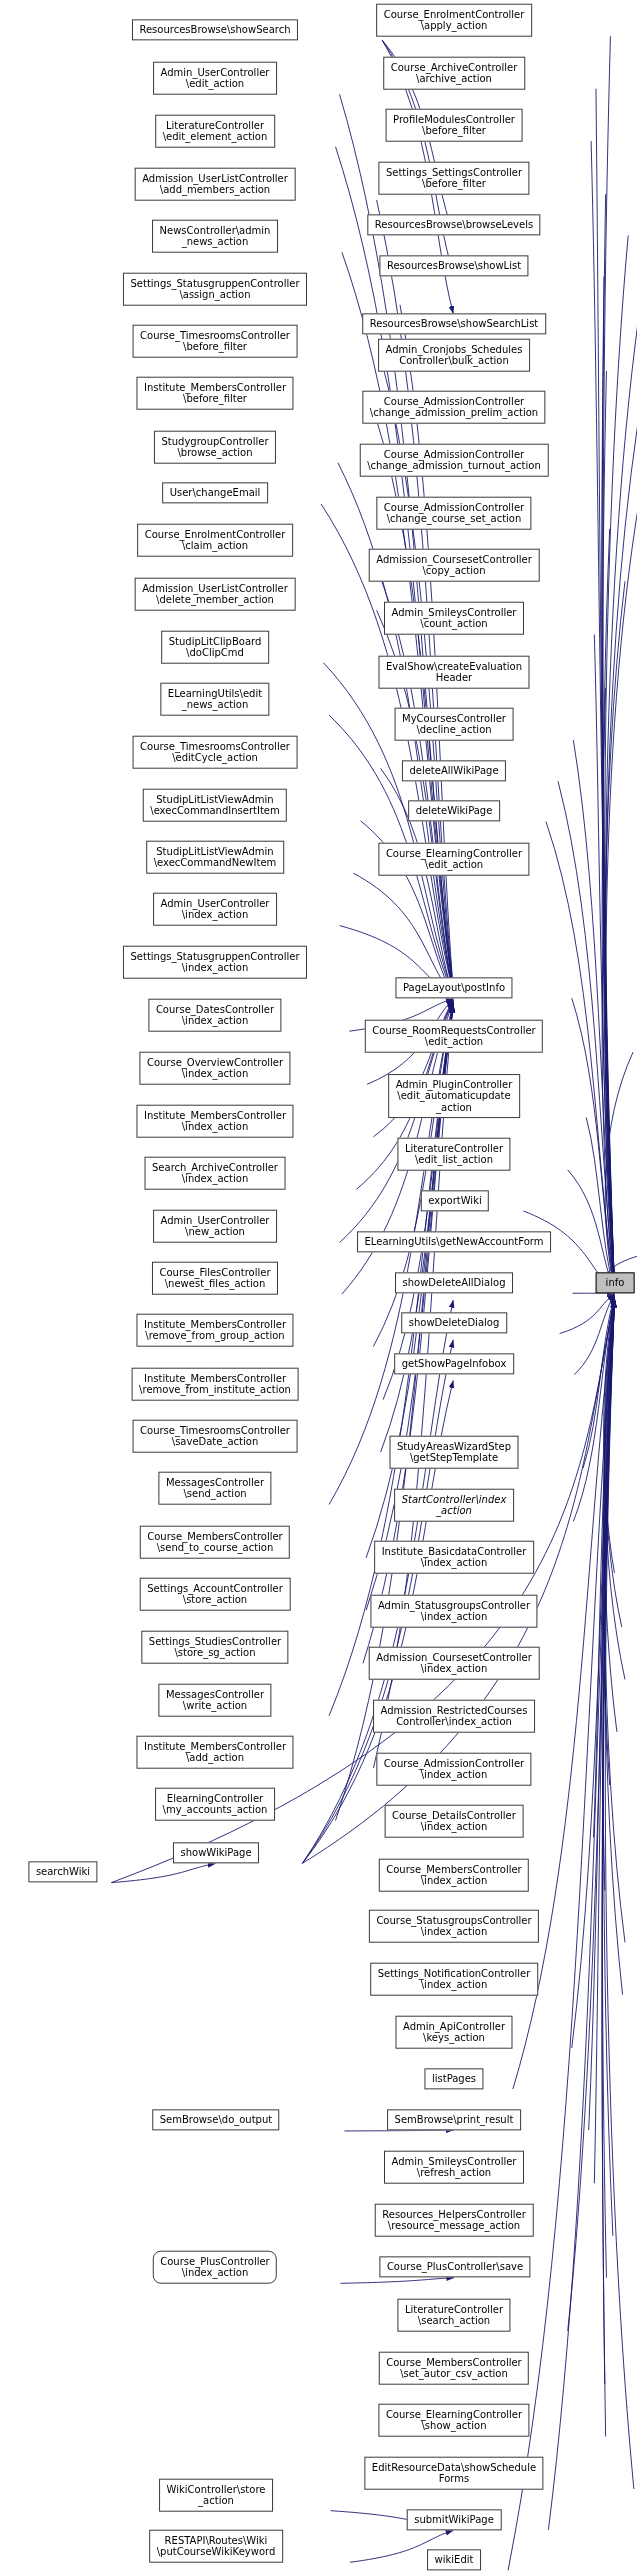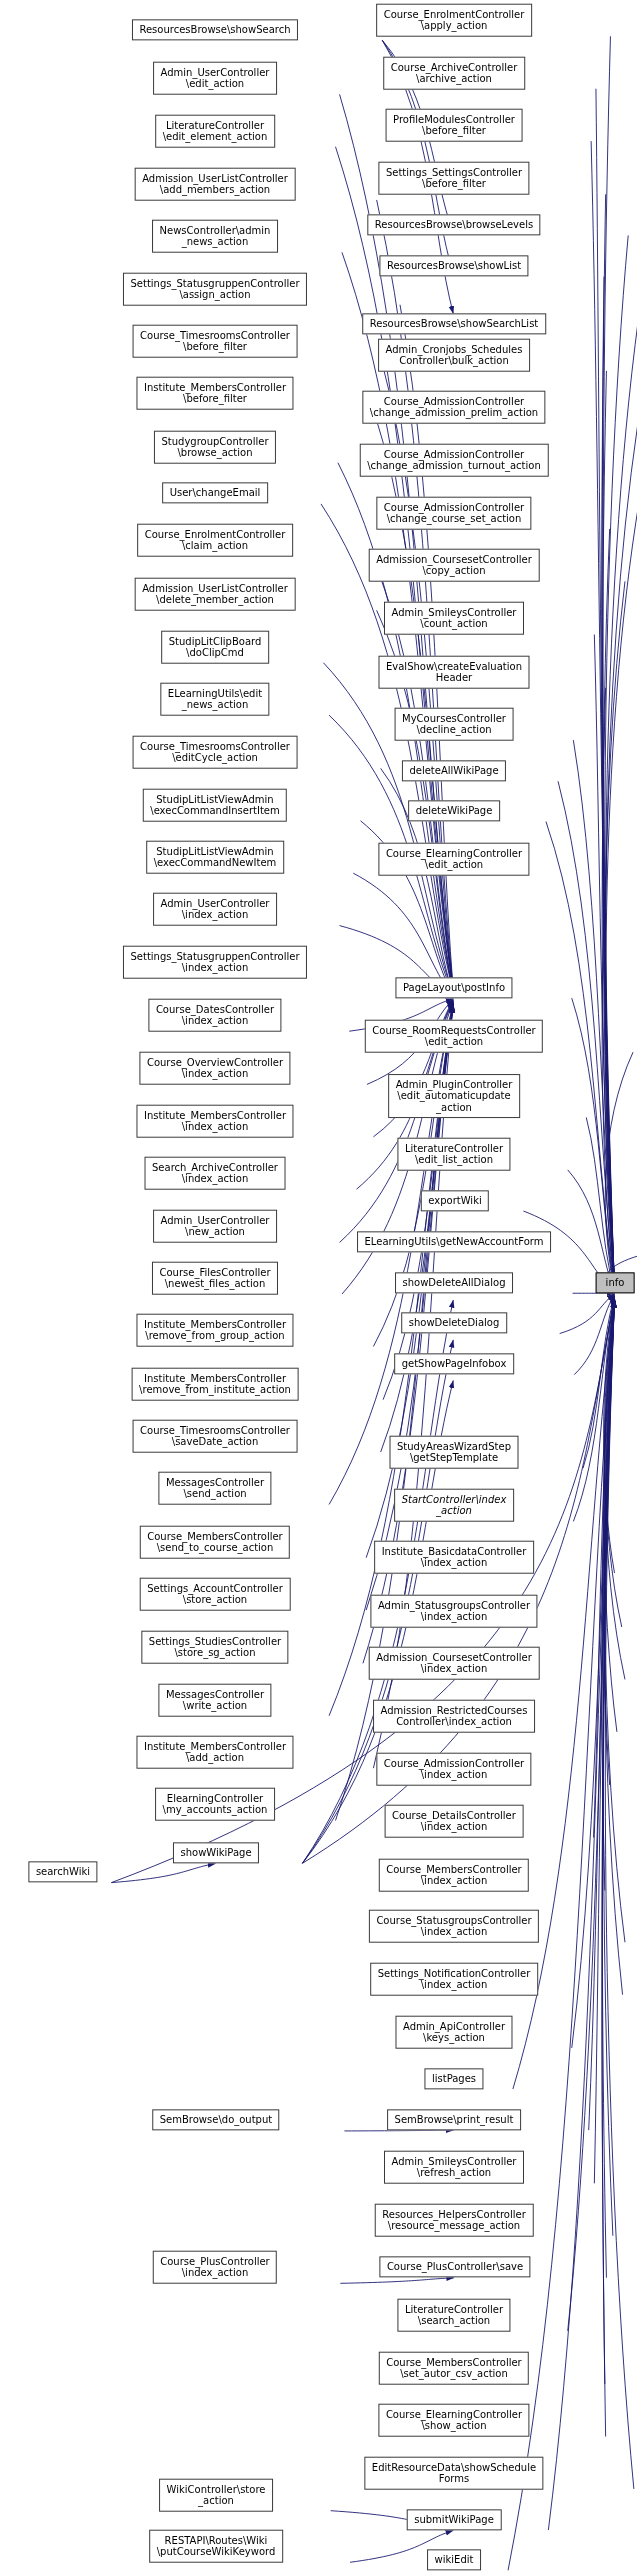--- a/index.html
+++ b/index.html
@@ -197,21 +197,21 @@
 \store_sg_action</div>
     <div class="node" id="n-messages_write" style="left: 215px; top: 1700px;">MessagesController
 \write_action</div>
     <div class="node" id="n-inst_members_add" style="left: 215px; top: 1752px;">Institute_MembersController
 \add_action</div>
     <div class="node" id="n-elearn_my_accounts" style="left: 215px; top: 1804px;">ElearningController
 \my_accounts_action</div>
     <div class="node" id="n-showWikiPage" style="left: 216px; top: 1853px;">showWikiPage</div>
     <div class="node" id="n-searchWiki" style="left: 42px; top: 1872px; margin-left: 21px;">searchWiki</div>
     <div class="node" id="n-sembrowse_do_output" style="left: 216px; top: 2120px;">SemBrowse\do_output</div>
-    <div class="node" id="n-plus_index" style="left: 215px; top: 2267px;">Course_PlusController
+    <div class="node" id="n-plus_index" style="left: 215px; top: 2267px; border-radius: 8px;">Course_PlusController
 \index_action</div>
     <div class="node" id="n-wiki_store" style="left: 216px; top: 2495px;">WikiController\store
 _action</div>
     <div class="node" id="n-restapi_putkeyword" style="left: 216px; top: 2546px;">RESTAPI\Routes\Wiki
 \putCourseWikiKeyword</div>
     <div class="node" id="n-enrol_apply" style="left: 454px; top: 20px;">Course_EnrolmentController
 \apply_action</div>
     <div class="node" id="n-archive_action" style="left: 454px; top: 73px;">Course_ArchiveController
 \archive_action</div>
     <div class="node" id="n-profilemodules_before" style="left: 454px; top: 125px;">ProfileModulesController

